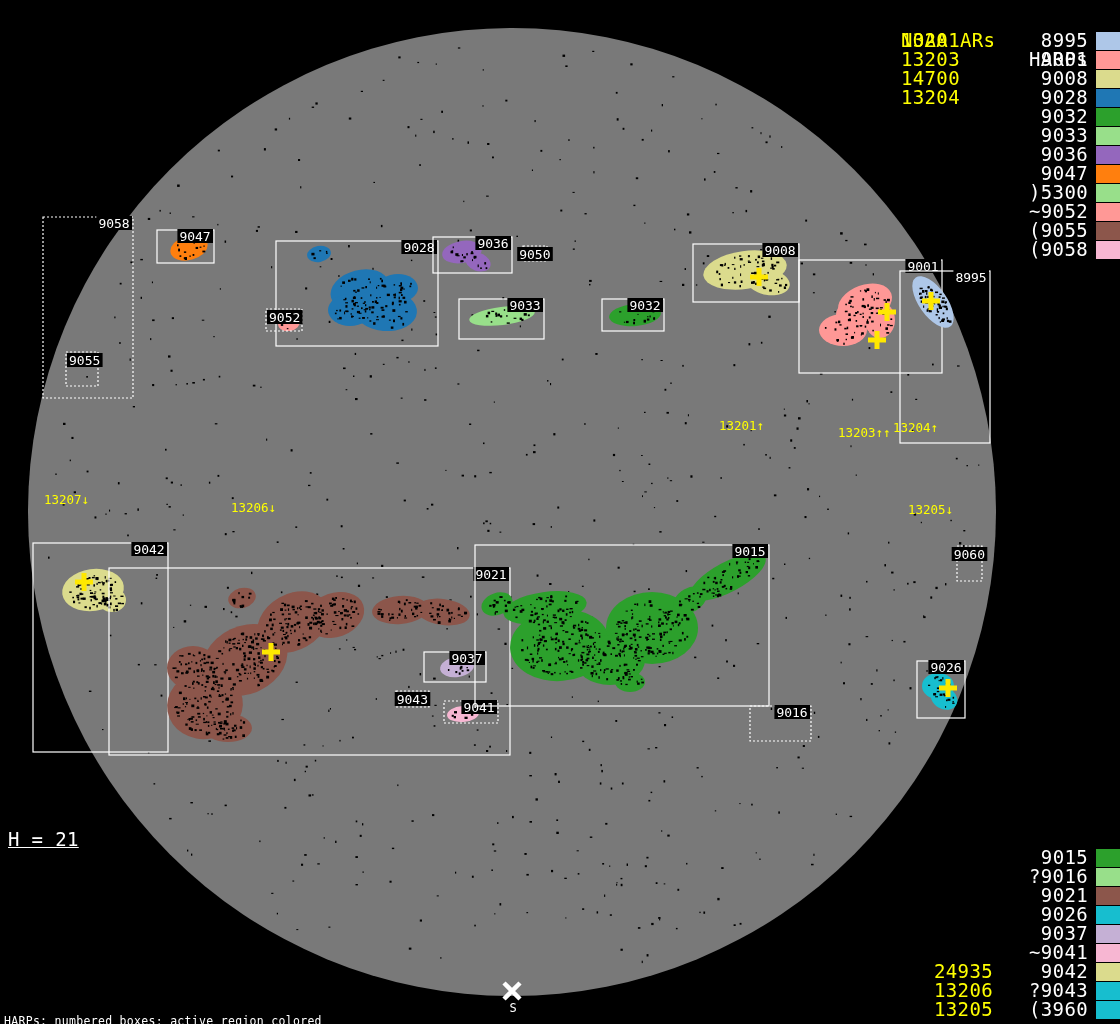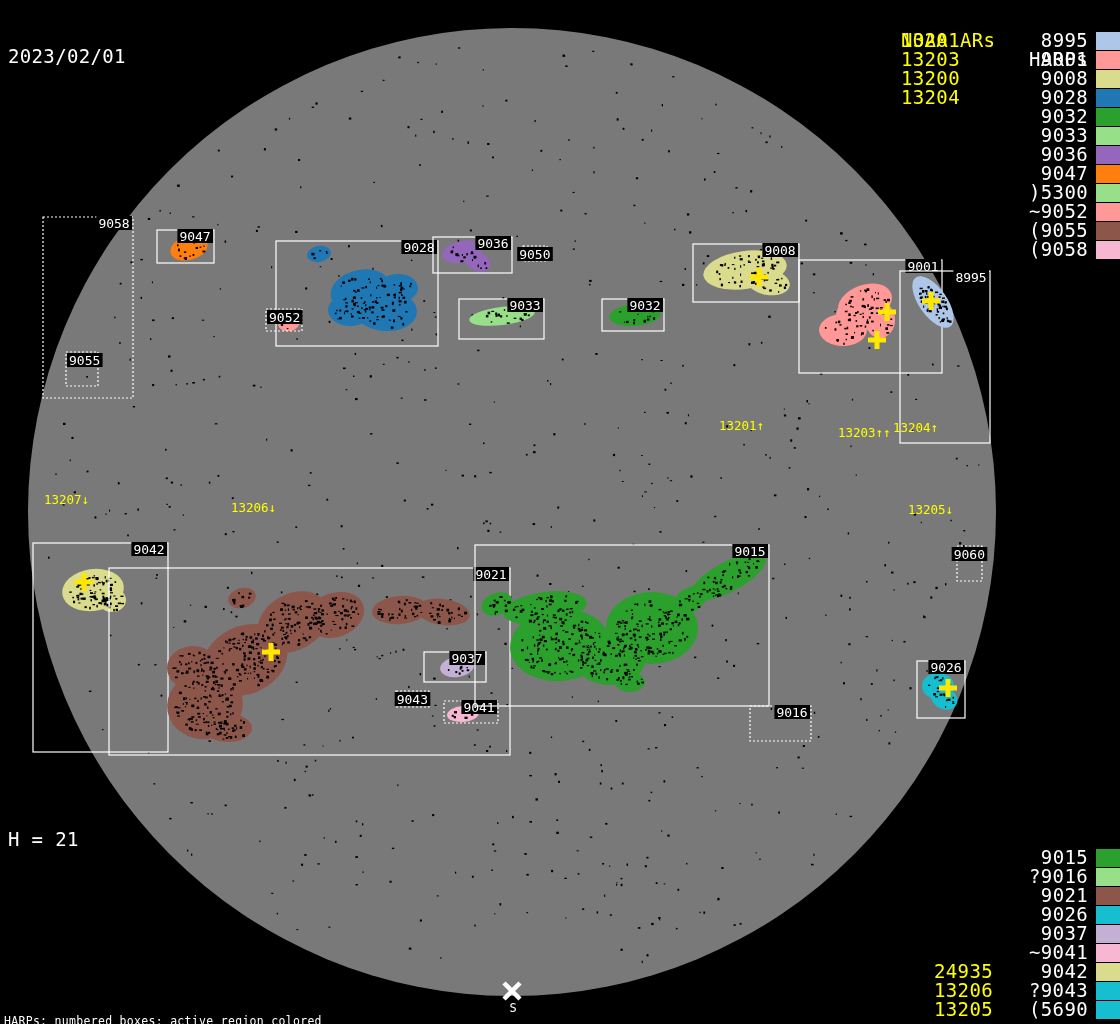--- a/index.html
+++ b/index.html
@@ -8,21 +8,21 @@
   .abs{position:absolute;}
   .m19{font-size:19px;line-height:19px;letter-spacing:.35px;white-space:pre;}
   .m12{font-size:11.5px;line-height:12px;letter-spacing:.3px;white-space:pre;}
   .white{color:#ffffff;}
   .yellow{color:#ffff00;}
   #disk-svg{position:absolute;left:0;top:0;}
   svg text{font-family:"DejaVu Sans Mono",monospace;}
   #title{left:8px;top:9px;}
   #legend-top{left:900px;top:12px;width:224px;height:270px;}
   #legend-bottom{left:900px;top:848px;width:224px;height:176px;}
-  #h-count{left:8px;top:830px;}
+  #h-count{left:8px;top:830px;text-decoration:underline;}
   #flags{left:8px;top:870px;}
   #footer{left:4px;top:991px;}
   .lg-row{position:absolute;height:19px;}
   .lg-harp{position:absolute;left:0;width:188px;text-align:right;}
   .lg-noaa-top{position:absolute;left:1px;}
   .lg-noaa-bot{position:absolute;left:0;width:93px;text-align:right;}
   .swatch{position:absolute;left:196px;width:24px;height:18px;}
 </style>
 </head>
 <body>
@@ -2361,31 +2361,30 @@
       <text x="838" y="437" fill="#ffff00" font-size="12.5">13203↑↑</text>
       <text x="893" y="432" fill="#ffff00" font-size="12.5">13204↑</text>
       <text x="44" y="504" fill="#ffff00" font-size="12.5">13207↓</text>
       <text x="231" y="512" fill="#ffff00" font-size="12.5">13206↓</text>
       <text x="908" y="514" fill="#ffff00" font-size="12.5">13205↓</text>
       <path d="M 504 983 L 520 999 M 520 983 L 504 999" stroke="#ffffff" stroke-width="4.5" fill="none"></path>
       <text x="513" y="1012" fill="#ffffff" font-size="12" text-anchor="middle">S</text>
     </svg>
 
   <div class="abs m19 white" id="title">
-    <div>2023/02/01</div>
   </div>
 
   <div class="abs" id="legend-top">
     <div class="lg-row m19" style="top:0">
       <span class="lg-noaa-top yellow">NOAA ARs</span>
       <span class="lg-harp white">HARPs</span>
     </div>
   <div class="lg-row m19" style="top: 19px;"><span class="lg-noaa-top yellow">13201</span></div>
       <div class="lg-row m19" style="top: 38px;"><span class="lg-noaa-top yellow">13203</span></div>
-      <div class="lg-row m19" style="top: 57px;"><span class="lg-noaa-top yellow">13200</span></div>
+      <div class="lg-row m19" style="top: 57px;"><span class="lg-noaa-top yellow">14700</span></div>
       <div class="lg-row m19" style="top: 76px;"><span class="lg-noaa-top yellow">13204</span></div>
       <div class="lg-row m19" style="top: 19px;"><span class="lg-harp white">8995</span><span class="swatch" style="top:1px;background:#aec7e8"></span></div>
       <div class="lg-row m19" style="top: 38px;"><span class="lg-harp white">9001</span><span class="swatch" style="top:1px;background:#ff9896"></span></div>
       <div class="lg-row m19" style="top: 57px;"><span class="lg-harp white">9008</span><span class="swatch" style="top:1px;background:#dbdb8d"></span></div>
       <div class="lg-row m19" style="top: 76px;"><span class="lg-harp white">9028</span><span class="swatch" style="top:1px;background:#1f77b4"></span></div>
       <div class="lg-row m19" style="top: 95px;"><span class="lg-harp white">9032</span><span class="swatch" style="top:1px;background:#2ca02c"></span></div>
       <div class="lg-row m19" style="top: 114px;"><span class="lg-harp white">9033</span><span class="swatch" style="top:1px;background:#98df8a"></span></div>
       <div class="lg-row m19" style="top: 133px;"><span class="lg-harp white">9036</span><span class="swatch" style="top:1px;background:#9467bd"></span></div>
       <div class="lg-row m19" style="top: 152px;"><span class="lg-harp white">9047</span><span class="swatch" style="top:1px;background:#ff7f0e"></span></div>
       <div class="lg-row m19" style="top: 171px;"><span class="lg-harp white">)5300</span><span class="swatch" style="top:1px;background:#98df8a"></span></div>
@@ -2396,21 +2395,21 @@
 
   <div class="abs" id="legend-bottom">
       <div class="lg-row m19" style="top: 0px;"><span class="lg-harp white">9015</span><span class="swatch" style="top:1px;background:#2ca02c"></span></div>
       <div class="lg-row m19" style="top: 19px;"><span class="lg-harp white">?9016</span><span class="swatch" style="top:1px;background:#98df8a"></span></div>
       <div class="lg-row m19" style="top: 38px;"><span class="lg-harp white">9021</span><span class="swatch" style="top:1px;background:#8c564b"></span></div>
       <div class="lg-row m19" style="top: 57px;"><span class="lg-harp white">9026</span><span class="swatch" style="top:1px;background:#17becf"></span></div>
       <div class="lg-row m19" style="top: 76px;"><span class="lg-harp white">9037</span><span class="swatch" style="top:1px;background:#c5b0d5"></span></div>
       <div class="lg-row m19" style="top: 95px;"><span class="lg-harp white">~9041</span><span class="swatch" style="top:1px;background:#f7b6d2"></span></div>
       <div class="lg-row m19" style="top: 114px;"><span class="lg-noaa-bot yellow">24935</span><span class="lg-harp white">9042</span><span class="swatch" style="top:1px;background:#dbdb8d"></span></div>
       <div class="lg-row m19" style="top: 133px;"><span class="lg-noaa-bot yellow">13206</span><span class="lg-harp white">?9043</span><span class="swatch" style="top:1px;background:#17becf"></span></div>
-      <div class="lg-row m19" style="top: 152px;"><span class="lg-noaa-bot yellow">13205</span><span class="lg-harp white">(5690</span><span class="swatch" style="top:1px;background:#17becf"></span></div>
+      <div class="lg-row m19" style="top: 152px;"><span class="lg-noaa-bot yellow">13205</span><span class="lg-harp white">(3960</span><span class="swatch" style="top:1px;background:#17becf"></span></div>
     </div>
 
   <div class="abs m19 white" id="h-count">H = 21</div>
 
 
   <div class="abs m12 white" id="footer">
     <div>HARPs: numbered boxes; active region colored</div>
     
   </div>
 

